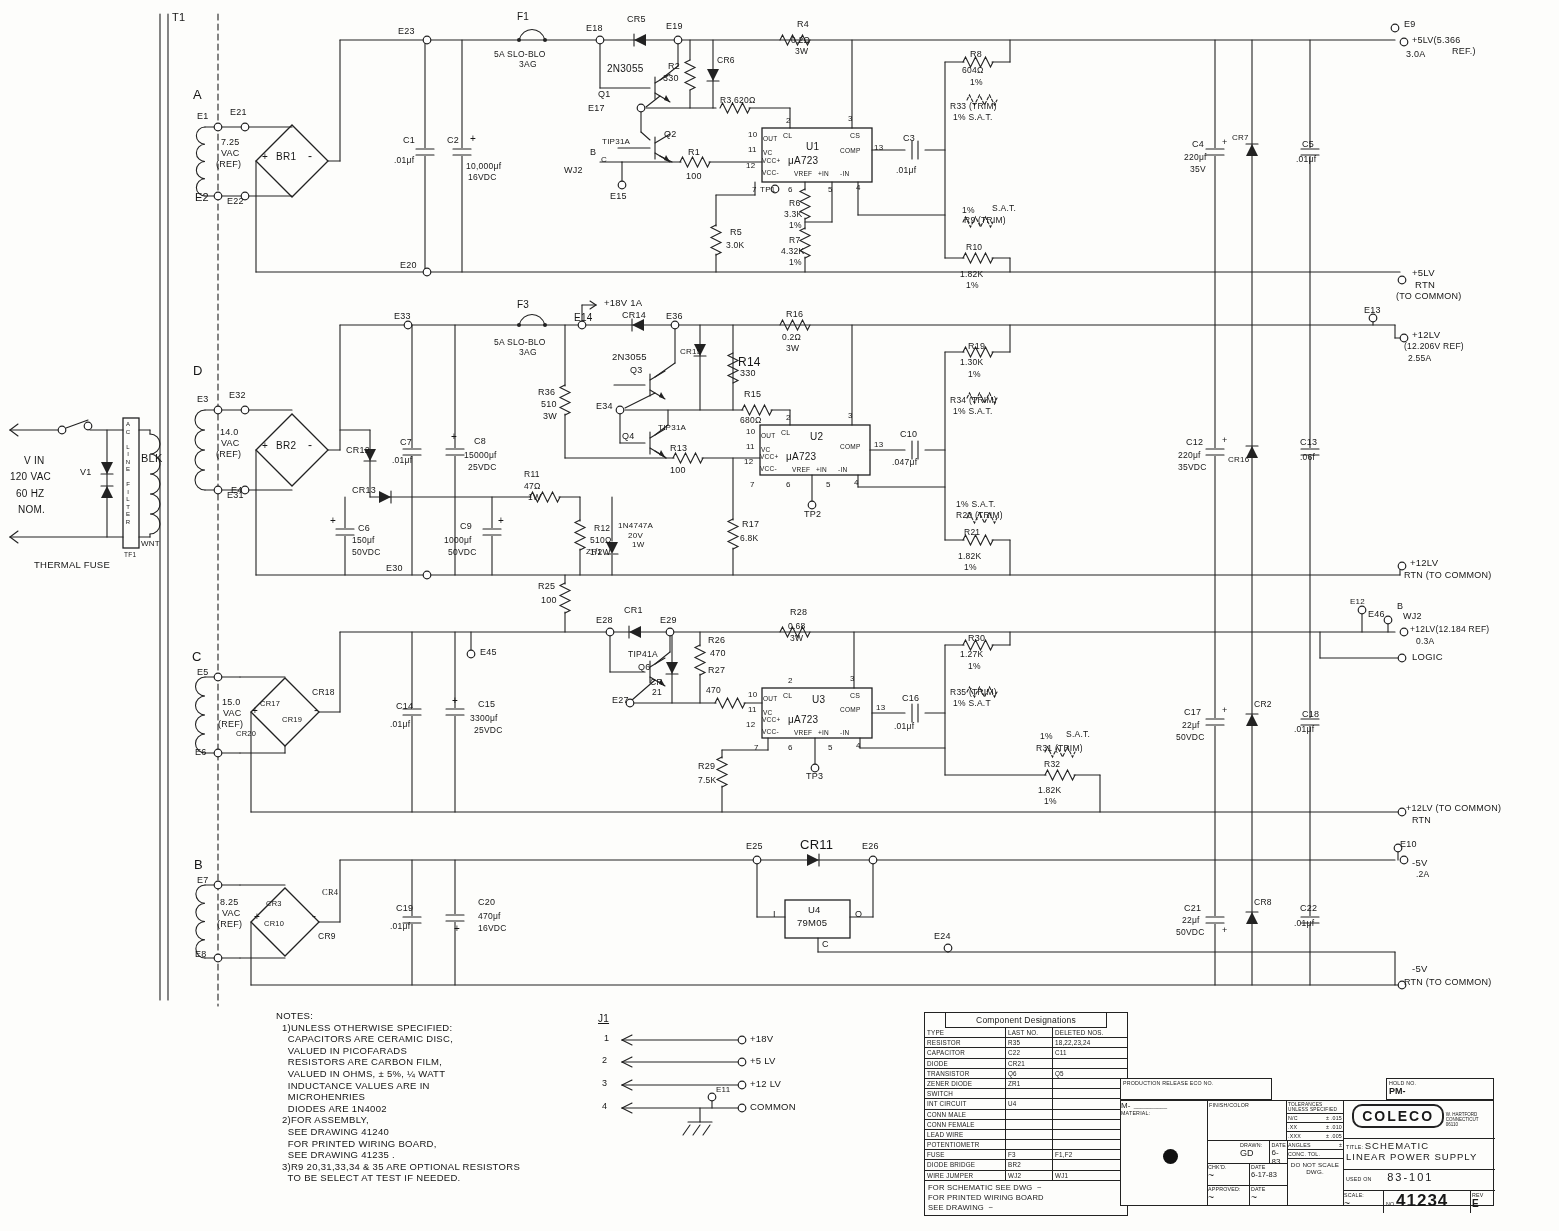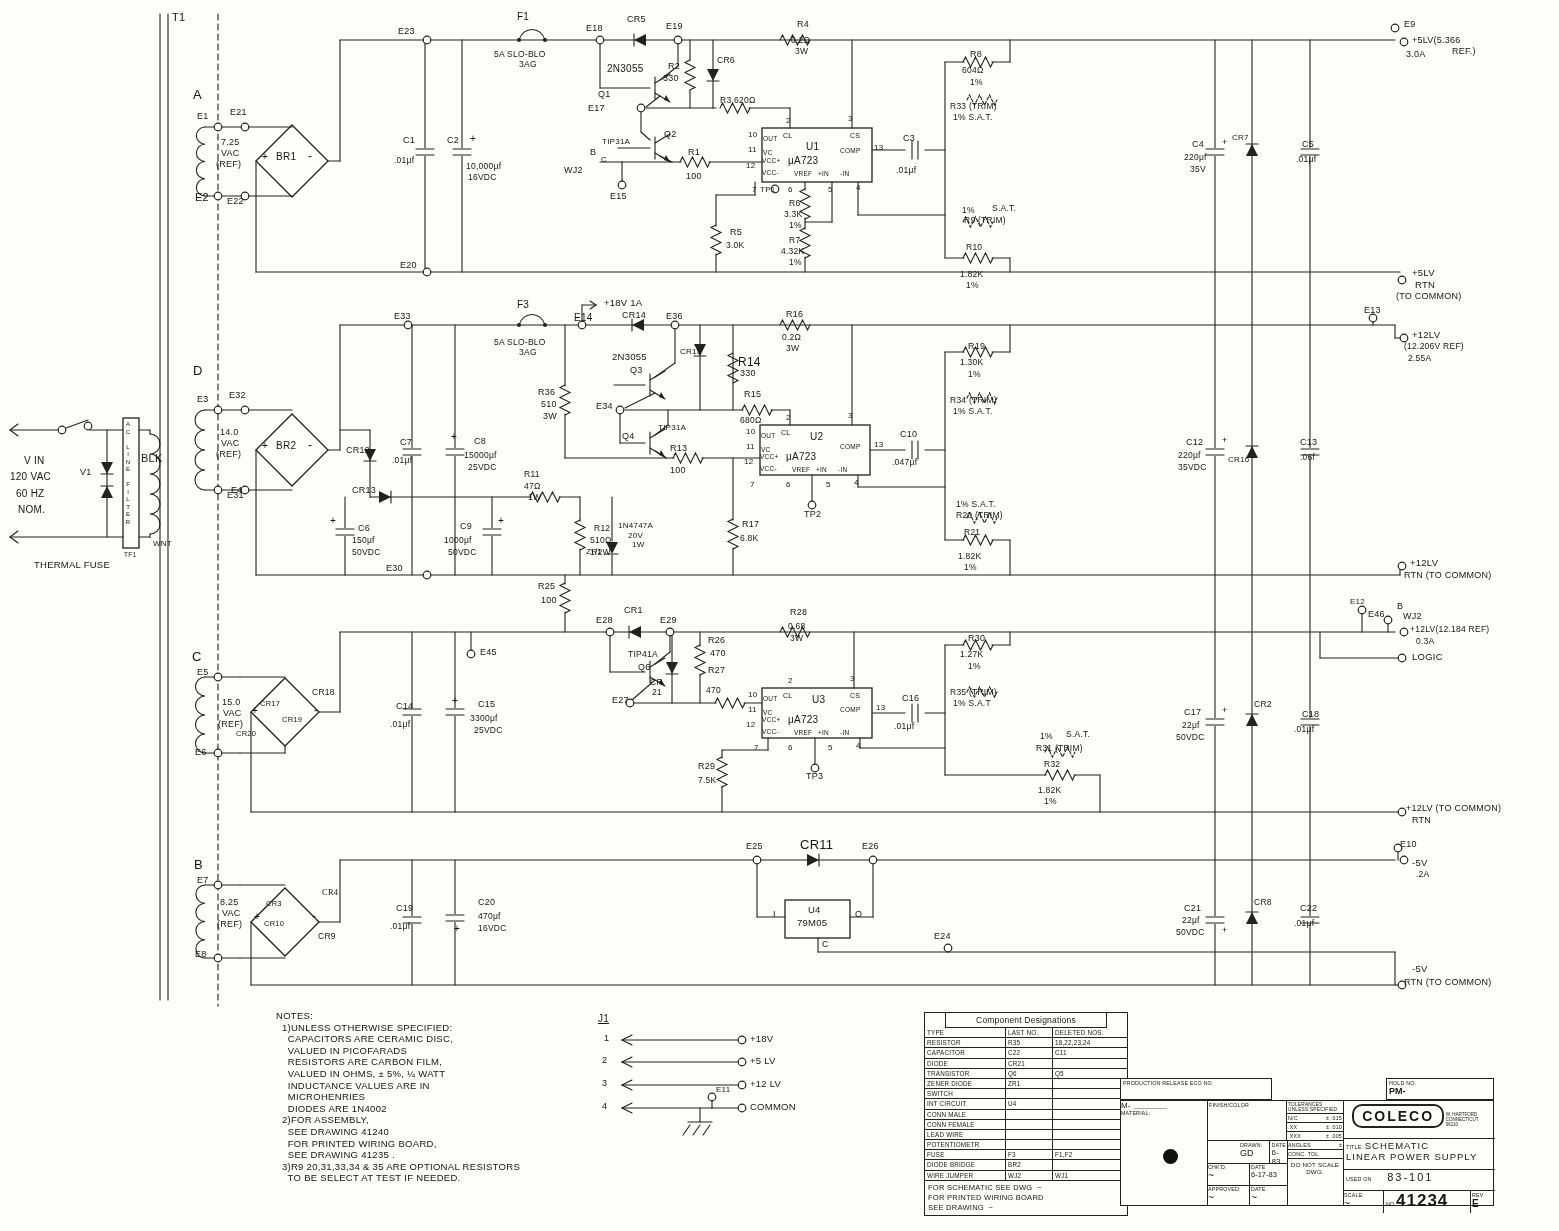--- a/index.html
+++ b/index.html
@@ -826,21 +826,21 @@
       <span class="lbl" style="left: 1412px; top: 964px; font-size: 9.5px;">-5V</span>
       <span class="lbl" style="left: 1404px; top: 978px; font-size: 9px;">RTN (TO COMMON)</span>
       <span class="lbl" style="left: 24px; top: 456px; font-size: 10px;">V IN</span>
       <span class="lbl" style="left: 10px; top: 472px; font-size: 10px;">120 VAC</span>
       <span class="lbl" style="left: 80px; top: 468px; font-size: 9px;">V1</span>
       <span class="lbl" style="left: 16px; top: 489px; font-size: 10px;">60 HZ</span>
       <span class="lbl" style="left: 18px; top: 505px; font-size: 10px;">NOM.</span>
       <span class="lbl" style="left: 141px; top: 416px; font-size: 11px; margin-top: 37px;">BLK</span>
       <span class="lbl vtx" style="left: 125px; top: 421px; font-size: 6px;">AC LINE FILTER</span>
       <span class="lbl" style="left: 124px; top: 552px; font-size: 6.5px;">TF1</span>
-      <span class="lbl" style="left: 141px; top: 540px; font-size: 8px; padding-left: 12px;">WNT</span>
+      <span class="lbl" style="left: 141px; top: 540px; font-size: 8px;">WNT</span>
       <span class="lbl" style="left: 34px; top: 560px; font-size: 9.5px;">THERMAL FUSE</span>
       <span class="lbl und" style="left: 598px; top: 1014px; font-size: 10px;">J1</span>
       <span class="lbl" style="left: 604px; top: 1034px; font-size: 9px;">1</span>
       <span class="lbl" style="left: 602px; top: 1056px; font-size: 9px;">2</span>
       <span class="lbl" style="left: 602px; top: 1079px; font-size: 9px;">3</span>
       <span class="lbl" style="left: 602px; top: 1102px; font-size: 9px;">4</span>
       <span class="lbl" style="left: 750px; top: 1034px; font-size: 9.5px;">+18V</span>
       <span class="lbl" style="left: 750px; top: 1056px; font-size: 9.5px;">+5 LV</span>
       <span class="lbl" style="left: 750px; top: 1079px; font-size: 9.5px;">+12 LV</span>
       <span class="lbl" style="left: 716px; top: 1086px; font-size: 8px;">E11</span>

